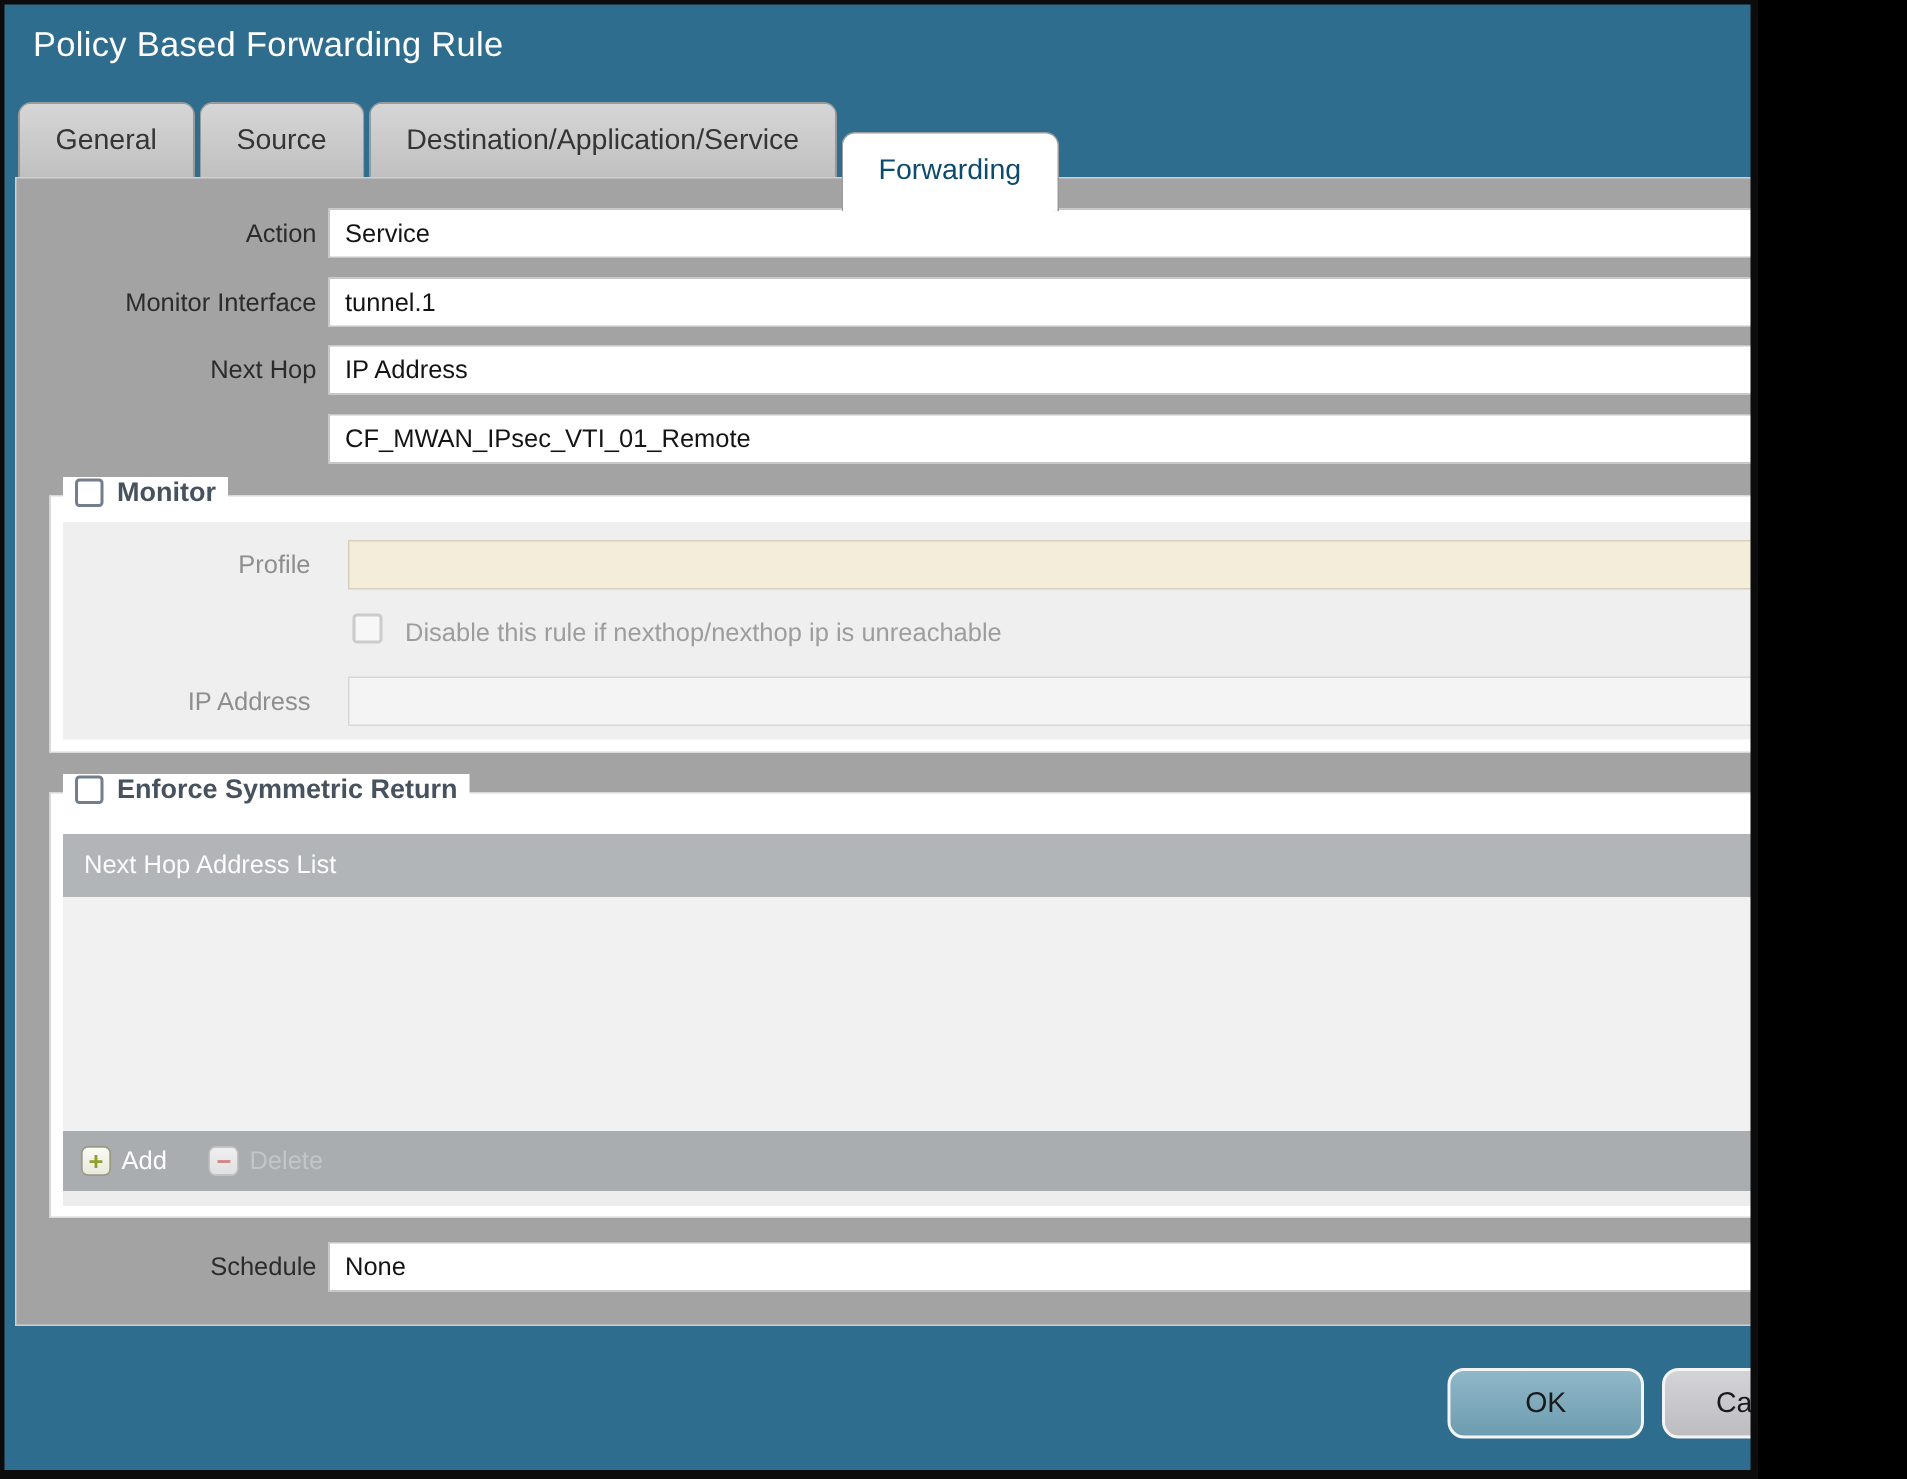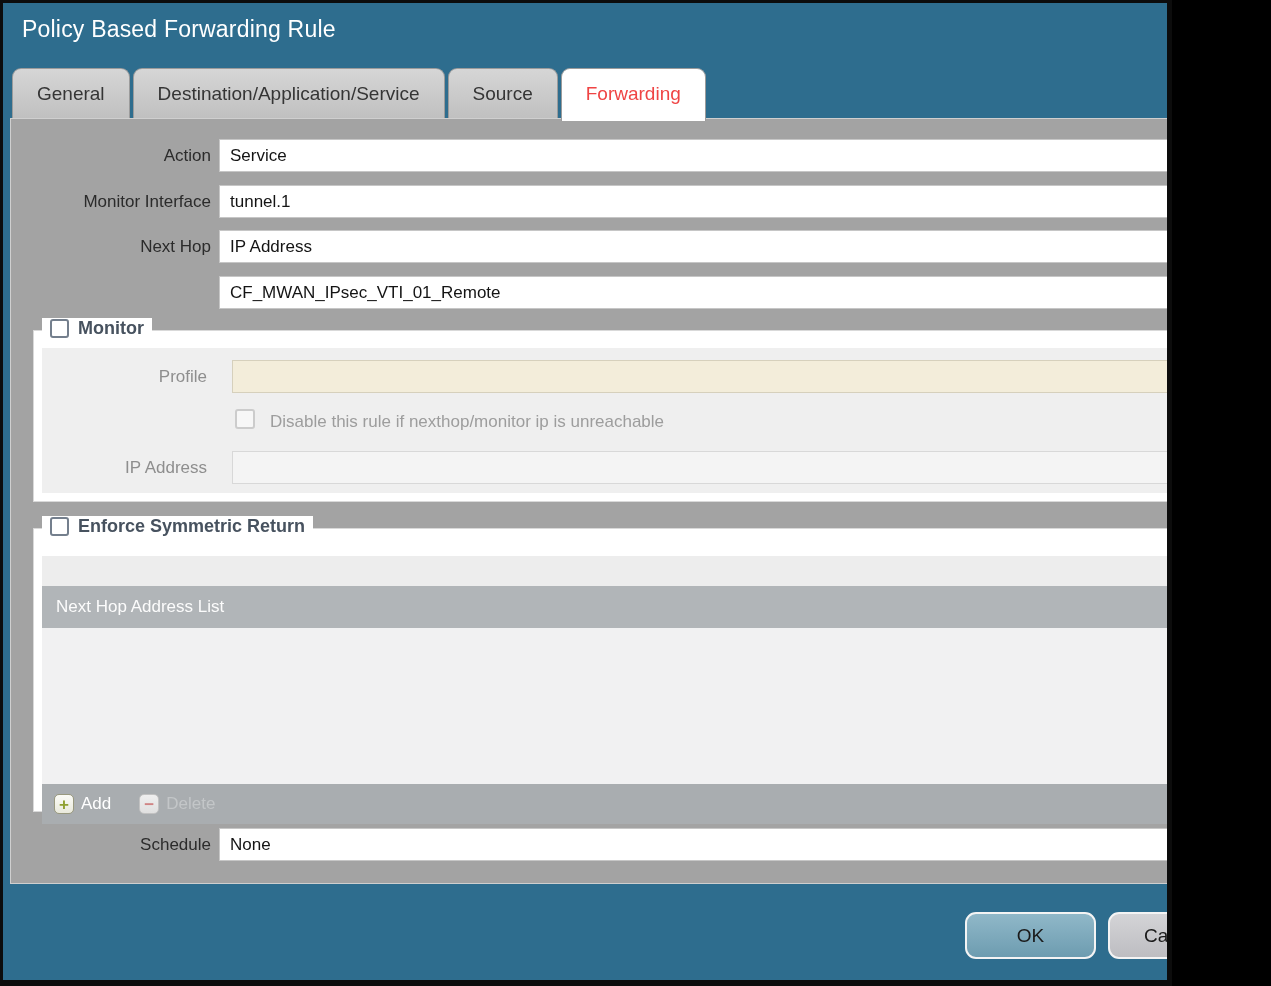--- a/index.html
+++ b/index.html
@@ -9,21 +9,21 @@
 
   .title { position:absolute; left:22px; top:16px; font-size:23px; color:#fff; letter-spacing:.2px; }
   .help { position:absolute; left:1227px; top:15px; width:22px; height:22px; border-radius:50%;
           background:radial-gradient(circle at 35% 28%, #d8ecf8, #5f9cc6 45%, #1f5d8c 90%);
           border:3px solid #cfe4f2; color:#fff; font-weight:bold; font-size:15px;
           display:flex; align-items:center; justify-content:center; cursor:pointer; z-index:10; }
 
   .tabs { position:absolute; left:12px; top:68px; display:flex; gap:3px; height:50px; z-index:5; }
   .tab { background:linear-gradient(#d6d6d6,#c0c0c0); border:1px solid #9b9b9b; border-bottom:none;
          border-radius:9px 9px 0 0; padding:0 24px; line-height:50px; font-size:19px; color:#353535; cursor:pointer; }
-  .tab.active { background:#fff; color:#ef4444; height:52px; z-index:6; }
+  .tab.active { background:#fff; color:#0c4a6e; height:52px; z-index:6;margin-top:20px; }
 
   .content { position:absolute; left:10px; top:118px; width:1251px; height:766px; background:#a3a3a3;
              border:1px solid #cfcfcf; box-sizing:border-box; z-index:4; }
 
   .row-label { position:absolute; left:0; width:200px; text-align:right; font-size:17px; color:#2b2b2b; line-height:33px; }
   .field { position:absolute; left:208px; width:992px; height:33px; box-sizing:border-box; border:1px solid #c6c6c6;
            background:#fff; font-size:17px; color:#141414; display:flex; align-items:center; padding-left:10px; cursor:pointer; }
   .dd { position:absolute; left:1202px; width:36px; height:33px; box-sizing:border-box; border:1px solid #c6c6c6;
         background:linear-gradient(#eeeeee,#e1e1e1); display:flex; align-items:center; justify-content:center; cursor:pointer; }
   .tri { width:0; height:0; border-left:9px solid transparent; border-right:9px solid transparent; border-top:11px solid #5d7183; }
@@ -37,21 +37,21 @@
 
   .panel { position:absolute; left:8px; top:17px; right:8px; bottom:8px; background:#efefef; }
   .panel-label { position:absolute; left:0; width:165px; text-align:right; font-size:17px; color:#8e8e8e; line-height:33px; }
   .field.beige { left:190px; width:970px; background:var(--disabled_field_beige,#f3edda); border-color:#d6d0bc; cursor:default; }
   .dd.in-panel { left:1160px; }
   .field.gray-disabled { left:190px; width:1008px; background:#f4f4f4; border-color:#d8d8d8; cursor:default; }
   .cb.disabled { width:20px; height:20px; border:2px solid #cccccc; background:#f7f7f7; border-radius:3px; cursor:default; }
   .dis-label { font-size:17px; color:#9d9d9d; }
 
   .table { position:absolute; left:8px; top:27px; right:8px; height:248px; background:#ededed; }
-  .thead { height:42px; background:var(--table_header_gray,#b1b5b8); color:#fcfcfc; font-size:17px; line-height:42px; padding-left:14px;margin-top:30px; }
+  .thead { height:42px; background:var(--table_header_gray,#b1b5b8); color:#fcfcfc; font-size:17px; line-height:42px; padding-left:14px; }
   .tbody { height:156px; background:#f1f1f2; }
   .tfoot { height:40px; background:var(--table_footer_gray,#a9adb0); display:flex; align-items:center; padding-left:12px; gap:28px; }
   .tool { display:flex; align-items:center; gap:7px; cursor:pointer; }
   .tool.disabled { cursor:default; }
   .tool-icon { width:20px; height:20px; box-sizing:border-box; border-radius:5px; display:flex; align-items:center;
                justify-content:center; font-weight:bold; font-size:17px; line-height:1; }
   .add-glyph  { background:linear-gradient(#fbfbf6,#e9e9dc); border:1px solid #99997f; color:var(--add_plus_green,#8fa030); }
   .add-text   { color:#ffffff; font-size:17px; }
   .del-glyph  { background:linear-gradient(#efefef,#e0e0e0); border:1px solid #c2c2c2; color:var(--delete_minus_red,#d08484); }
   .del-text   { color:#c3c6c8; font-size:17px; }
@@ -66,22 +66,22 @@
 <body>
 
 <div id="app">
   <div class="frame"></div>
 
   <div class="title">Policy Based Forwarding Rule</div>
   <div class="help">?</div>
 
   <div class="tabs">
     <div class="tab">General</div>
+    <div class="tab">Source</div>
     <div class="tab">Destination/Application/Service</div>
-    <div class="tab">Source</div>
     <div class="tab active">Forwarding</div>
   </div>
 
   <div class="content">
 
     <div class="row-label" style="top:20px">Action</div>
     <div class="field" style="top:20px">Service</div>
     <div class="dd" style="top:20px">
       <div class="tri"></div>
     </div>
@@ -109,21 +109,21 @@
         <div class="legend-label">Monitor</div>
       </div>
       <div class="panel">
         <div class="panel-label" style="top:12px">Profile</div>
         <div class="field beige" style="top:12px"></div>
         <div class="dd in-panel disabled" style="top:12px">
           <div class="tri"></div>
         </div>
 
         <div class="cb disabled" style="position:absolute; left:193px; top:61px;"></div>
-        <div class="dis-label" style="position:absolute; left:228px; top:64px;">Disable this rule if nexthop/monitor ip is unreachable</div>
+        <div class="dis-label" style="position:absolute; left:228px; top:64px;">Disable this rule if nexthop/nexthop ip is unreachable</div>
 
         <div class="panel-label" style="top:103px">IP Address</div>
         <div class="field gray-disabled" style="top:103px"></div>
       </div>
     </div>
 
     <div class="group" style="top:409px; height:284px;">
       <div class="legend">
         <div class="cb"></div>
         <div class="legend-label">Enforce Symmetric Return</div>

